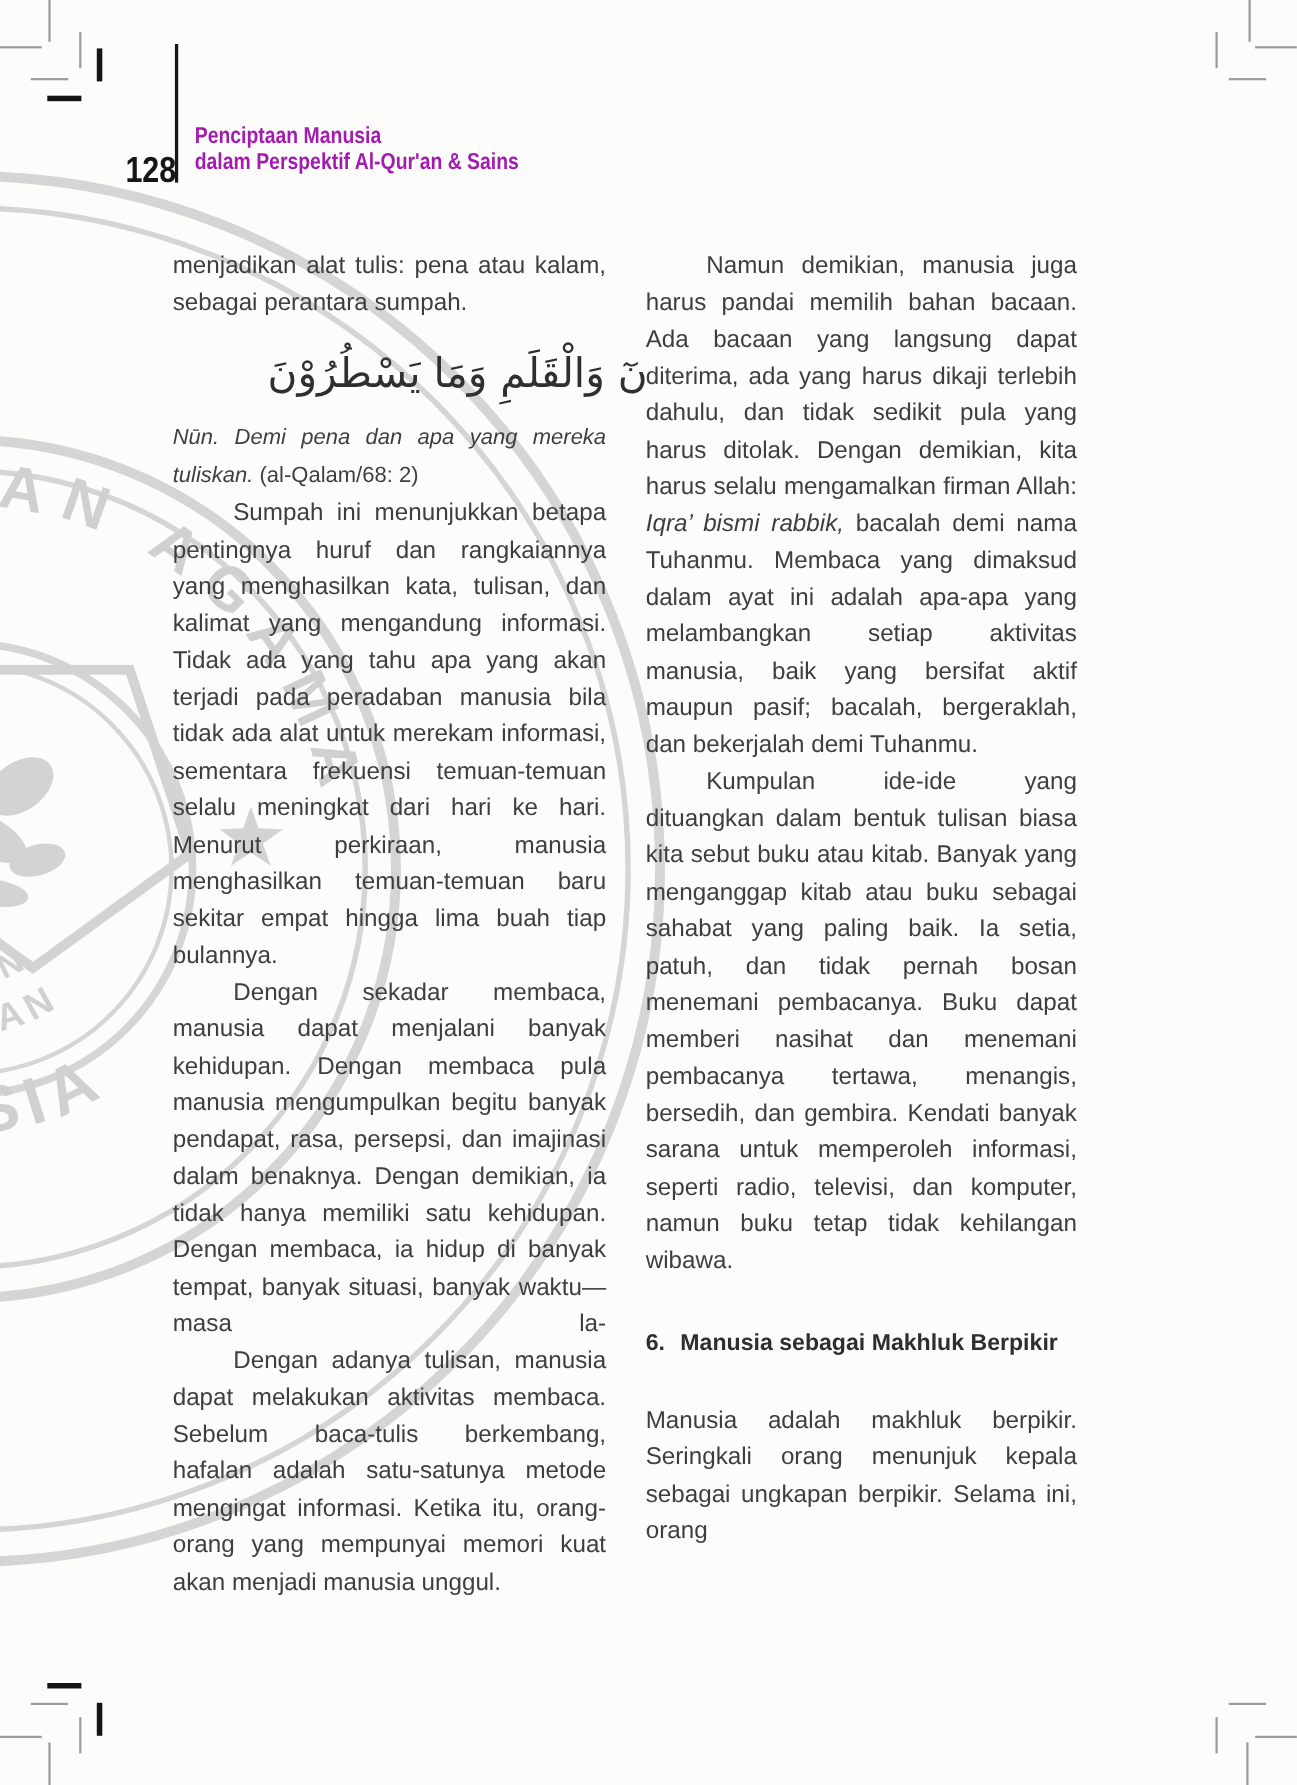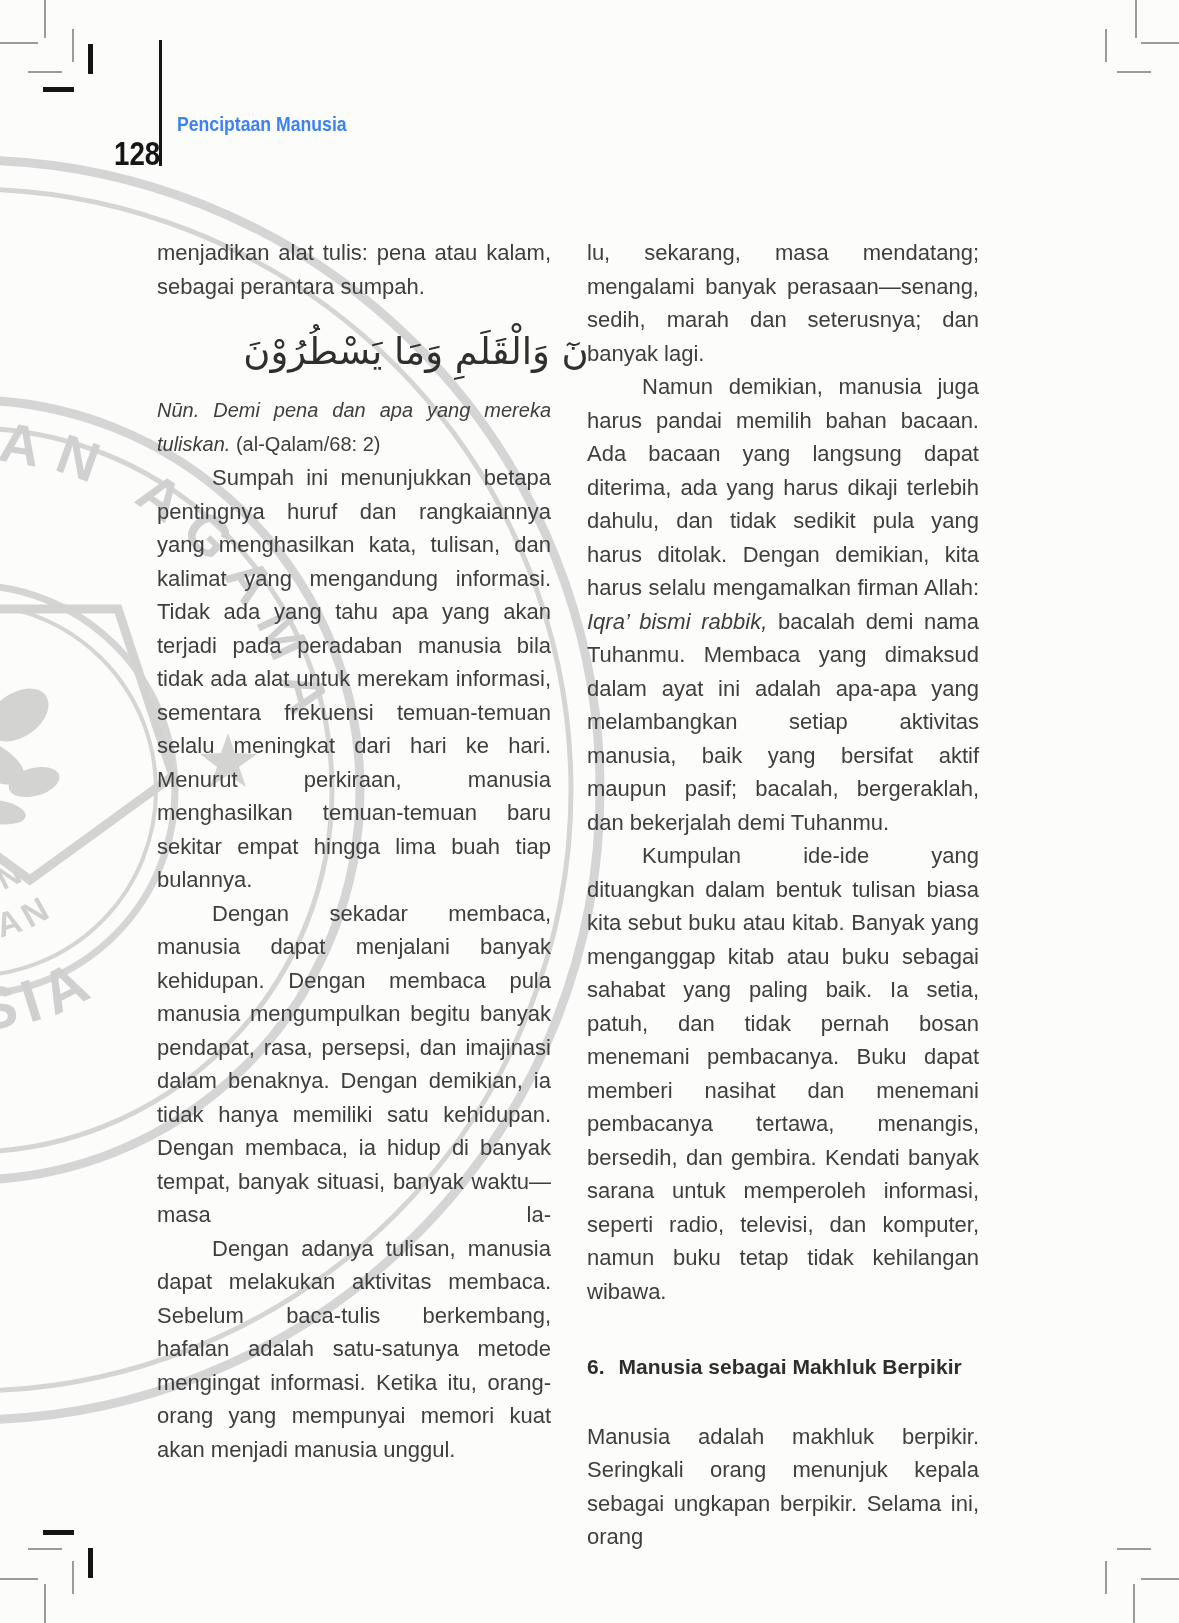--- a/index.html
+++ b/index.html
@@ -11,24 +11,24 @@
   .page{position:absolute;inset:0;}
   
   .wm{position:absolute;left:0;top:0;width:1179px;height:1623px;opacity:.8;z-index:1;pointer-events:none;}
   
   .cm{position:absolute;z-index:3;}
   .cm.gray{background:#9b9b9b;}
   .cm.black{background:#141414;}
   
   .pagenum{position:absolute;left:114px;top:135px;font-size:33px;font-weight:bold;color:#161616;z-index:4;}
   .hbar{position:absolute;left:159px;top:40px;width:3px;height:126px;background:#161616;z-index:4;}
-  .btitle{position:absolute;left:177px;top:112px;font-size:21px;line-height:24px;font-weight:bold;color:#3b82f6;z-index:4;}
+  .btitle{position:absolute;left:177px;top:112px;font-size:21px;line-height:24px;font-weight:bold;color:#a21caf;z-index:4;}
   .condensed{display:inline-block;transform:scaleX(.84);transform-origin:0 50%;white-space:nowrap;}
   
-  .col{position:absolute;top:236px;z-index:2;color:#3e3e3e;font-size:22px;line-height:33.5px;text-align:justify;}
+  .col{position:absolute;top:224px;z-index:2;color:#3e3e3e;font-size:22px;line-height:33.5px;text-align:justify;}
   .col-left{left:157px;width:394px;}
   .col-right{left:587px;width:392px;}
   .col p{margin:0;}
   .indent{text-indent:55px;}
   .cont-all{text-align-last:justify;}
   .it{font-style:italic;}
   .arabic{
     margin:20px 0 12px;text-align:center;direction:rtl;position:relative;left:62px;
     font-family:"DejaVu Sans", sans-serif;font-size:37px;line-height:58px;color:#2f2f2f;
   }
@@ -103,32 +103,32 @@
   <div class="cm gray" style="left:1105px;top:1561px;width:2px;height:33px;"></div>
   <div class="cm gray" style="left:1141px;top:1578px;width:38px;height:2px;"></div>
   <div class="cm gray" style="left:1133px;top:1584px;width:2px;height:39px;"></div>
 
   <div class="pagenum">
     <span class="condensed">128</span>
   </div>
   <div class="hbar"></div>
   <div class="btitle">
     <div><span class="condensed">Penciptaan Manusia</span></div>
+    <div><span class="condensed">dalam Perspektif Al-Qur'an &amp; Sains</span></div>
   </div>
 
   <div class="col col-left">
     <p>menjadikan alat tulis: pena atau kalam, sebagai perantara sumpah.</p>
     <div class="arabic">نٓ وَالْقَلَمِ وَمَا يَسْطُرُوْنَ</div>
     <p class="caption"><span class="it">Nūn. Demi pena dan apa yang mereka tuliskan.</span><span> (al-Qalam/68: 2)</span></p>
     <p class="indent">Sumpah ini menunjukkan betapa pentingnya huruf dan rangkaiannya yang menghasilkan kata, tulisan, dan kalimat yang mengandung informasi. Tidak ada yang tahu apa yang akan terjadi pada peradaban manusia bila tidak ada alat untuk merekam informasi, sementara frekuensi temuan-temuan selalu meningkat dari hari ke hari. Menurut perkiraan, manusia menghasilkan temuan-temuan baru sekitar empat hingga lima buah tiap bulannya.</p>
     <p class="indent cont-all">Dengan sekadar membaca, manusia dapat menjalani banyak kehidupan. Dengan membaca pula manusia mengumpulkan begitu banyak pendapat, rasa, persepsi, dan imajinasi dalam benaknya. Dengan demikian, ia tidak hanya memiliki satu kehidupan. Dengan membaca, ia hidup di banyak tempat, banyak situasi, banyak waktu—masa la-</p>
     <p class="indent">Dengan adanya tulisan, manusia dapat melakukan aktivitas membaca. Sebelum baca-tulis berkembang, hafalan adalah satu-satunya metode mengingat informasi. Ketika itu, orang-orang yang mempunyai memori kuat akan menjadi manusia unggul.</p>
   </div>
 
   <div class="col col-right">
-    <p>lu, sekarang, masa mendatang; mengalami banyak perasaan—senang, sedih, marah dan seterusnya; dan banyak lagi.</p>
     <p class="indent"><span>Namun demikian, manusia juga harus pandai memilih bahan bacaan. Ada bacaan yang langsung dapat diterima, ada yang harus dikaji terlebih dahulu, dan tidak sedikit pula yang harus ditolak. Dengan demikian, kita harus selalu mengamalkan firman Allah: </span><span class="it">Iqra’ bismi rabbik,</span><span> bacalah demi nama Tuhanmu. Membaca yang dimaksud dalam ayat ini adalah apa-apa yang melambangkan setiap aktivitas manusia, baik yang bersifat aktif maupun pasif; bacalah, bergeraklah, dan bekerjalah demi Tuhanmu.</span></p>
     <p class="indent">Kumpulan ide-ide yang dituangkan dalam bentuk tulisan biasa kita sebut buku atau kitab. Banyak yang menganggap kitab atau buku sebagai sahabat yang paling baik. Ia setia, patuh, dan tidak pernah bosan menemani pembacanya. Buku dapat memberi nasihat dan menemani pembacanya tertawa, menangis, bersedih, dan gembira. Kendati banyak sarana untuk memperoleh informasi, seperti radio, televisi, dan komputer, namun buku tetap tidak kehilangan wibawa.</p>
     <p class="sec-head"><span>6.</span><span class="lbl">Manusia sebagai Makhluk Berpikir</span></p>
     <p class="cont-all">Manusia adalah makhluk berpikir. Seringkali orang menunjuk kepala sebagai ungkapan berpikir. Selama ini, orang</p>
   </div>
 
 </div>
 
 </body></html>

